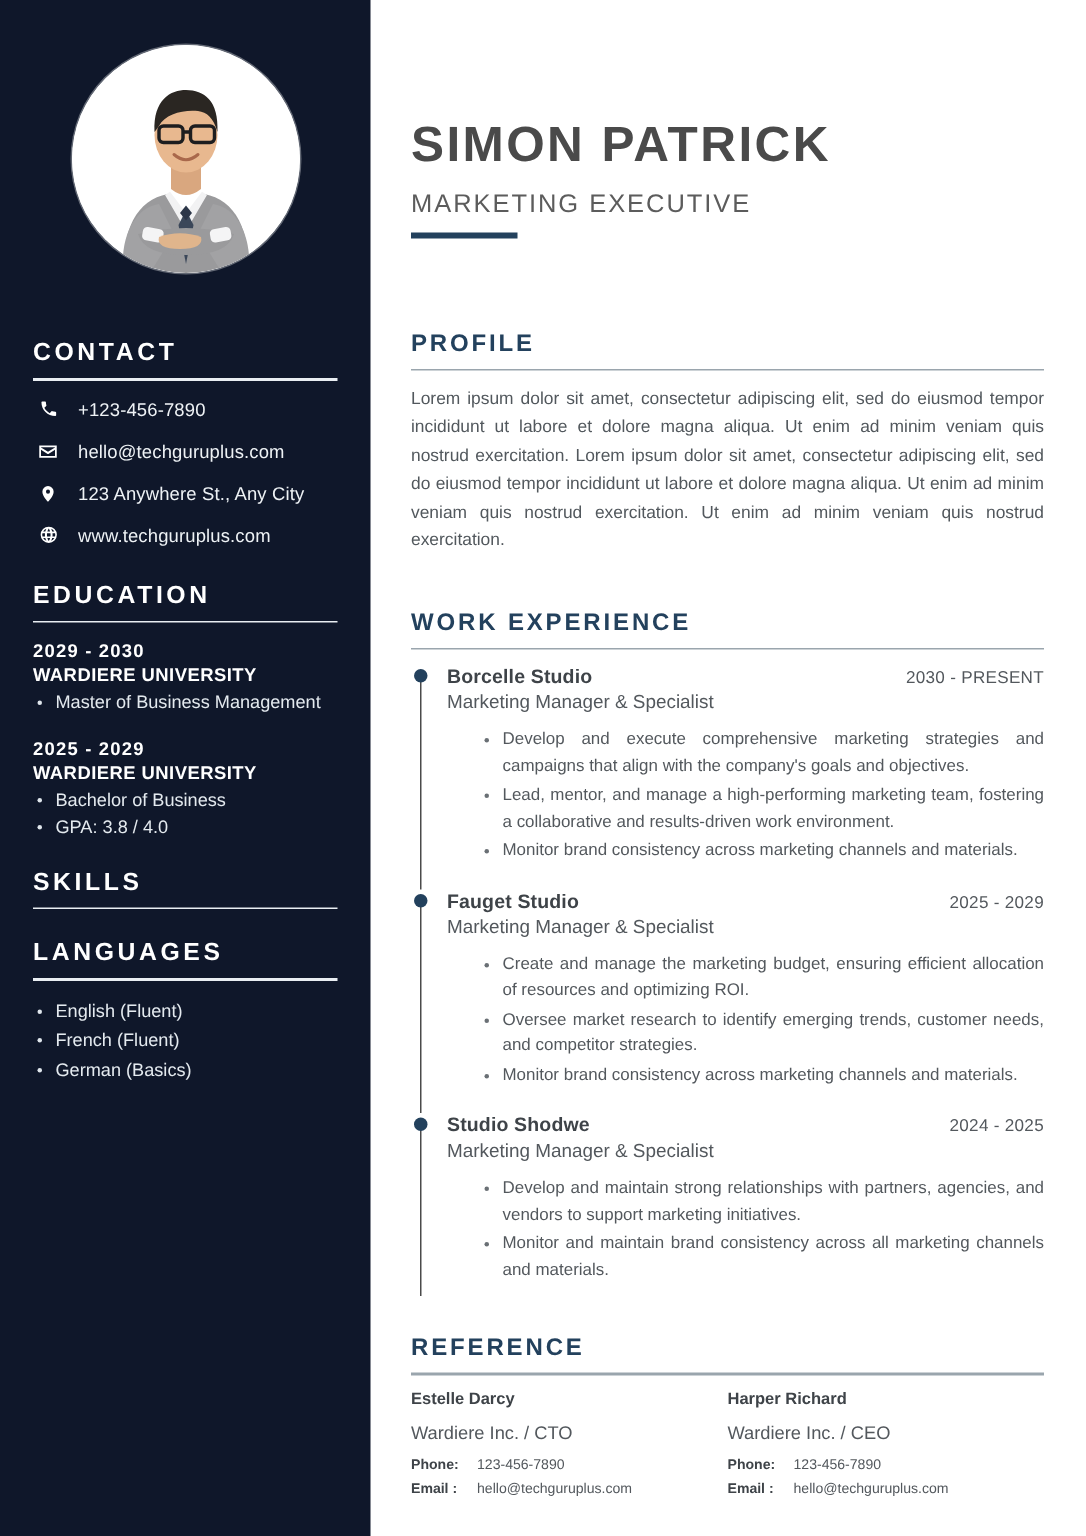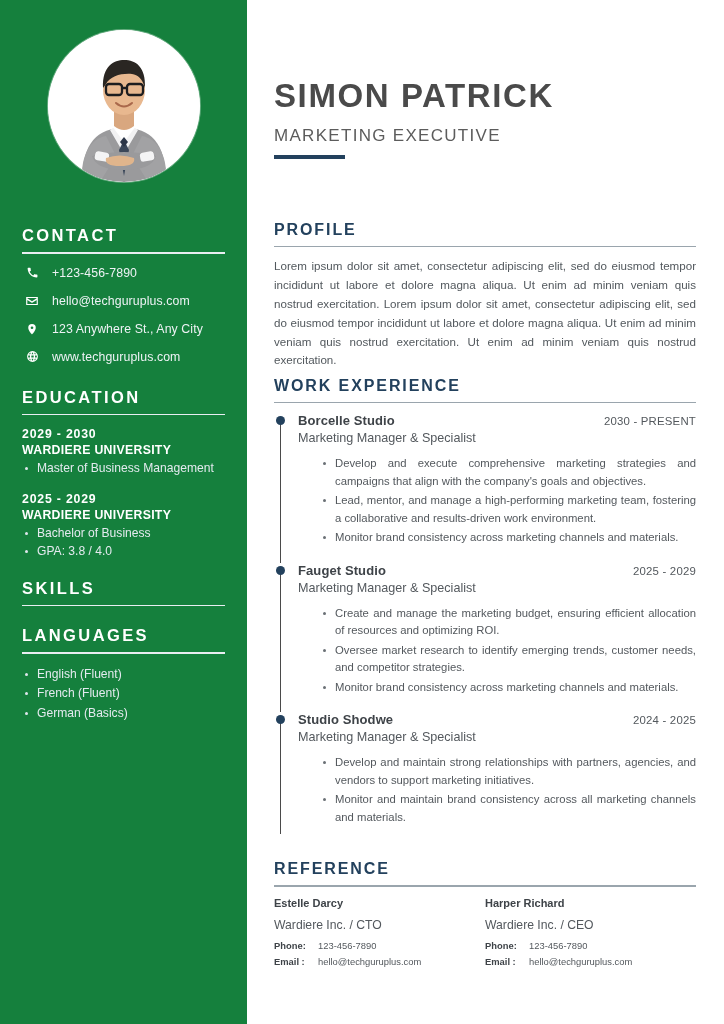--- a/index.html
+++ b/index.html
@@ -13,21 +13,21 @@
     position: relative;
     width: 724px; height: 1024px;
     background: #ffffff;
     display: flex;
   }
 
   
   .sidebar {
     width: 247px;
     height: 1024px;
-    background: #15803d;
+    background: #0f172a;
     color: #ffffff;
     flex: 0 0 247px;
     position: relative;
   }
   .photo-wrap {
     width: 100%;
     padding-top: 30px;
     display: flex;
     justify-content: center;
   }
@@ -158,21 +158,21 @@
   }
 
   #profile-block { margin-top: 62px; }
   .profile-text {
     font-size: 11.6px;
     line-height: 1.62;
     color: #52585d;
     text-align: justify;
   }
 
-  #work-block { margin-top: 7px; }
+  #work-block { margin-top: 37px; }
   .work-list { position: relative; padding-left: 0; }
   .job {
     position: relative;
     padding-left: 24px;
     padding-bottom: 14px;
   }
   .job .tl-line {
     position: absolute;
     left: 5.5px; top: 5px;
     width: 1.5px;

